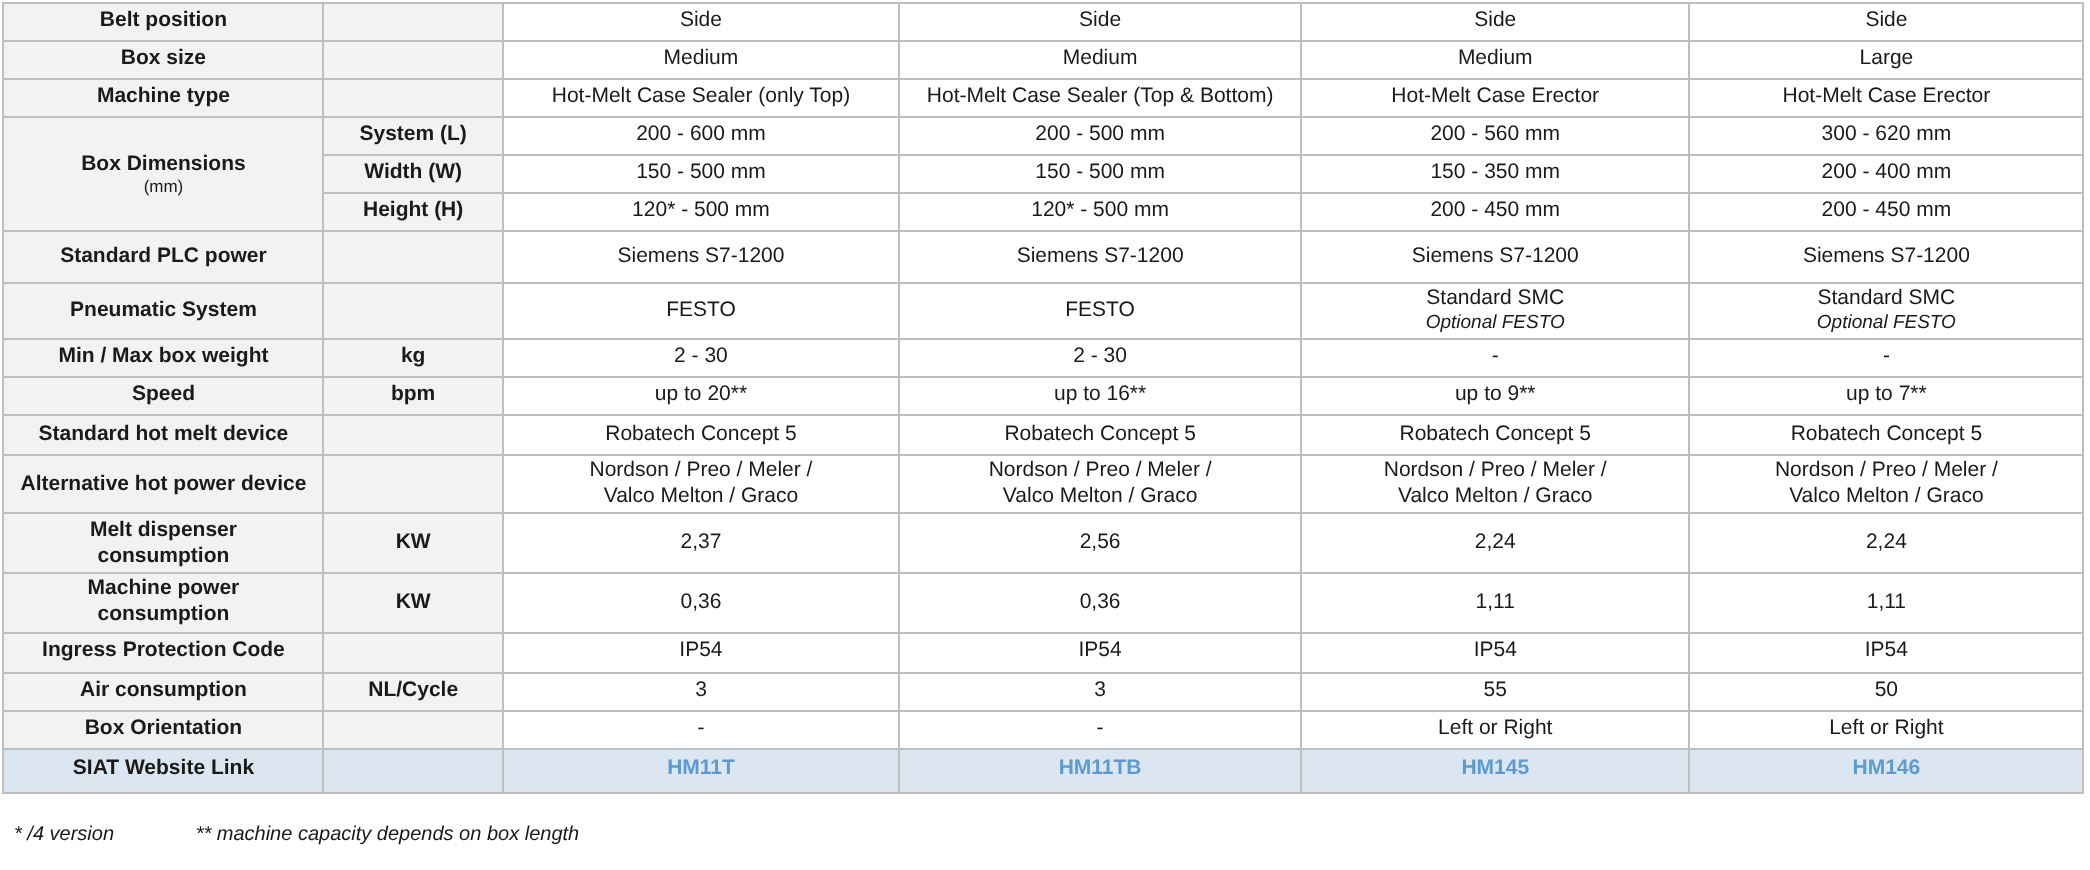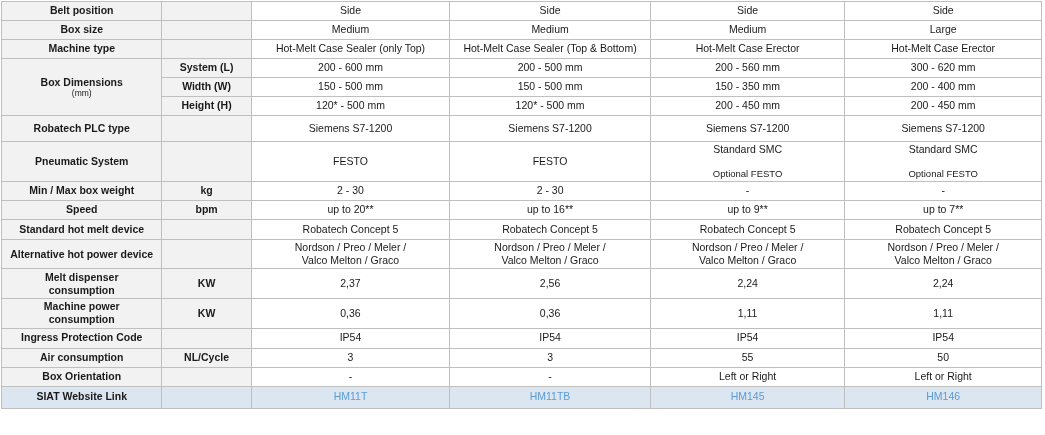--- a/index.html
+++ b/index.html
@@ -28,26 +28,26 @@
   }
   td.lbl {
     background: #f2f2f2;
     font-weight: bold;
     color: #000000;
   }
   .pre { white-space: pre-line; }
   tr.link-row td { background: #dce6f1; }
   a.model-link {
     color: #5b9bd5;
-    font-weight: normal;
+    font-weight: bold;
     text-decoration: none;
     font-size: 10.5px;
     text-align: center;
   }
-  .sub { font-size: 9.5px; margin-top: 12px; }
+  .sub { font-style: italic; font-size: 9.5px; }
   .sub:empty { display: none; }
   .mm { font-weight: normal; font-size: 8.5px; margin-top: -1px; }
   
   .h19 { height: 19px; } .h20 { height: 20px; } .h22 { height: 22px; margin-top: 24px; }
   .h26 { height: 26px; } .h28 { height: 28px; } .h29 { height: 29px; }
   .h30 { height: 30px; }
   .footnotes {
     margin-top: 15px;
     padding-left: 6px;
     font-size: 10px;
@@ -120,21 +120,21 @@
 
       <tr class="h19">
         <td class="lbl">Height (H)</td>
         <td>120* - 500 mm</td>
         <td>120* - 500 mm</td>
         <td>200 - 450 mm</td>
         <td>200 - 450 mm</td>
       </tr>
 
       <tr class="h26">
-        <td class="lbl">Robatech PLC type</td>
+        <td class="lbl">Standard PLC power</td>
         <td class="lbl"></td>
         <td>Siemens S7-1200</td>
         <td>Siemens S7-1200</td>
         <td>Siemens S7-1200</td>
         <td>Siemens S7-1200</td>
       </tr>
 
       <tr class="h28">
         <td class="lbl">Pneumatic System</td>
         <td class="lbl"></td>
@@ -256,13 +256,17 @@
           <a class="model-link" href="#">HM145</a>
         </td>
         <td>
           <a class="model-link" href="#">HM146</a>
         </td>
       </tr>
 
     </tbody>
   </table>
 
+  <div class="footnotes">
+    <span class="note1">* /4 version</span>
+    <span class="note2">** machine capacity depends on box length</span>
+  </div>
 </div>
 
 </body></html>

